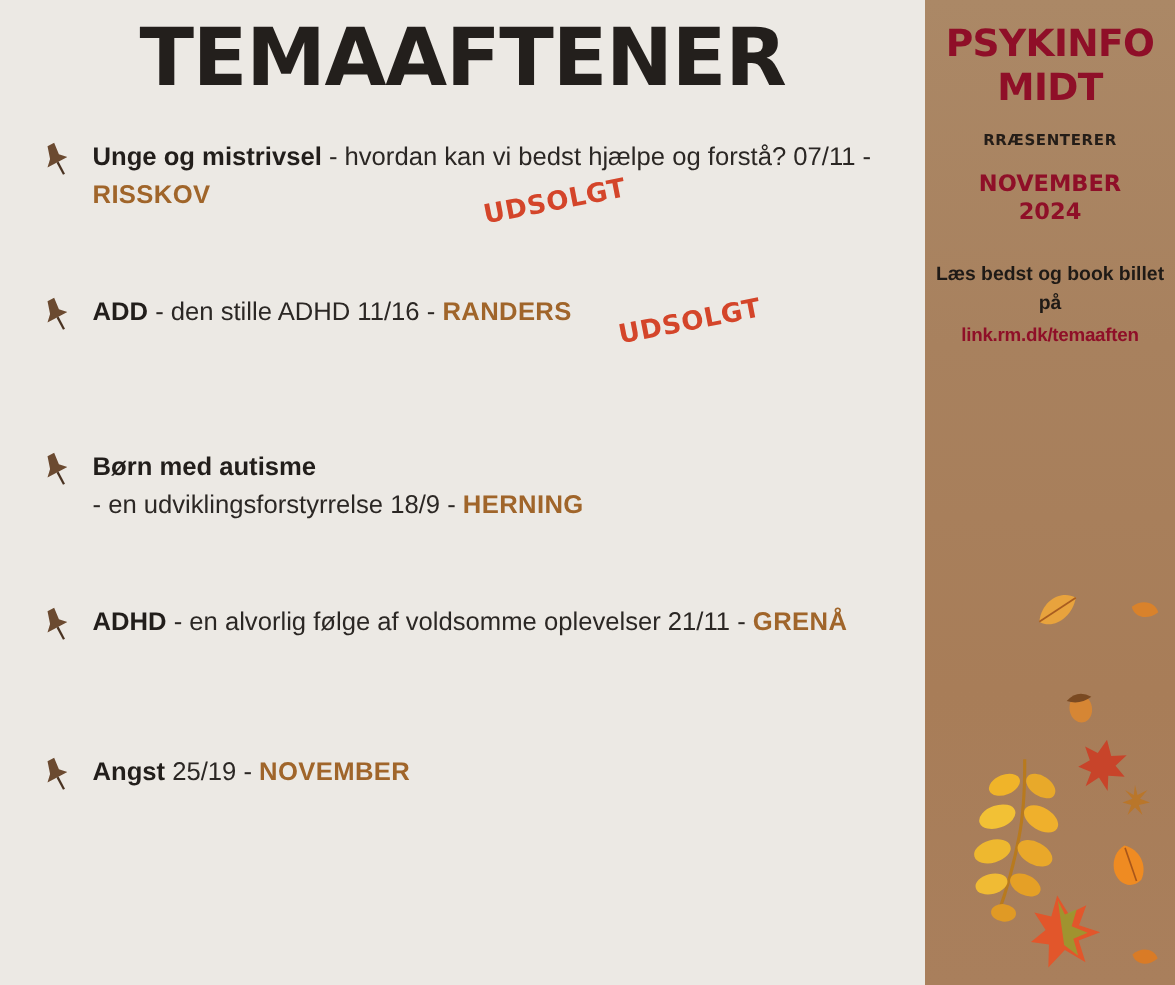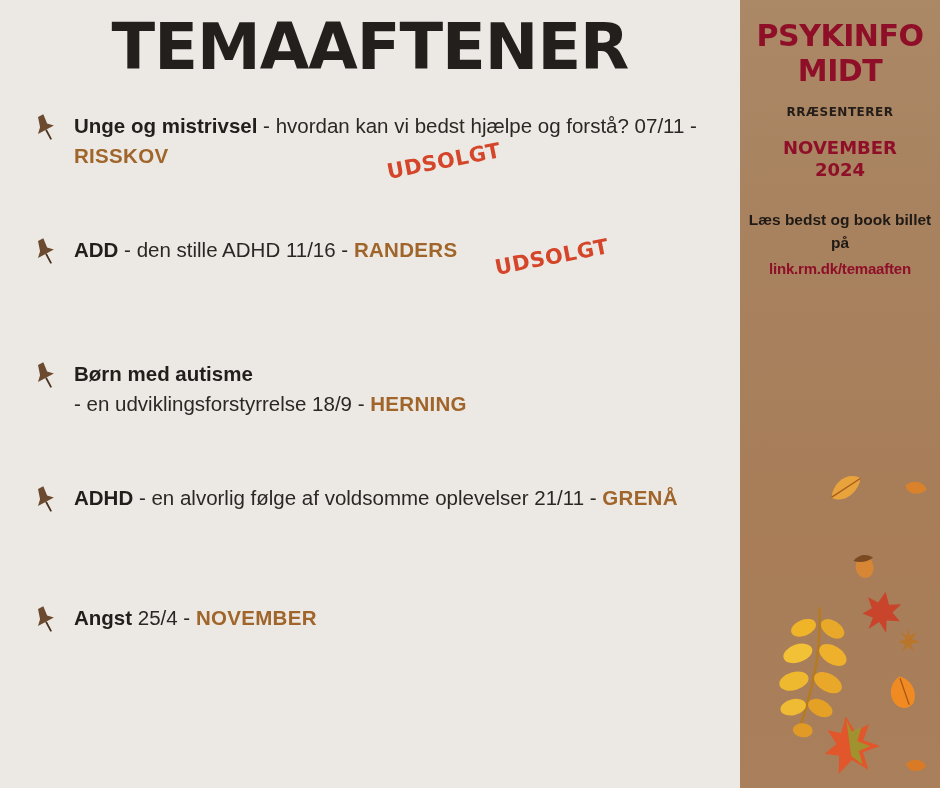--- a/index.html
+++ b/index.html
@@ -218,21 +218,21 @@
       <li class="event">
         <span class="pin">
           <svg width="30" height="30" viewBox="0 0 30 30">
             <g transform="rotate(-28 15 15)">
               <path d="M14 2 L20 2 L19 12 L24 17 L6 17 L11 12 Z" fill="#6b4a30"></path>
               <rect x="14.2" y="17" width="1.8" height="11" fill="#4a3322"></rect>
             </g>
           </svg>
         </span>
         <div class="event-line">
-          <span class="ev-bold">Angst</span><span> 25/4 - </span><span class="ev-place">NOVEMBER</span>
+          <span class="ev-bold">Angst</span><span> 25/19 - </span><span class="ev-place">NOVEMBER</span>
         </div>
       </li>
 
     </ul>
   </div>
 
   <div class="right">
     <div class="brand">
       <div>PSYKINFO</div>
       <div>MIDT</div>

